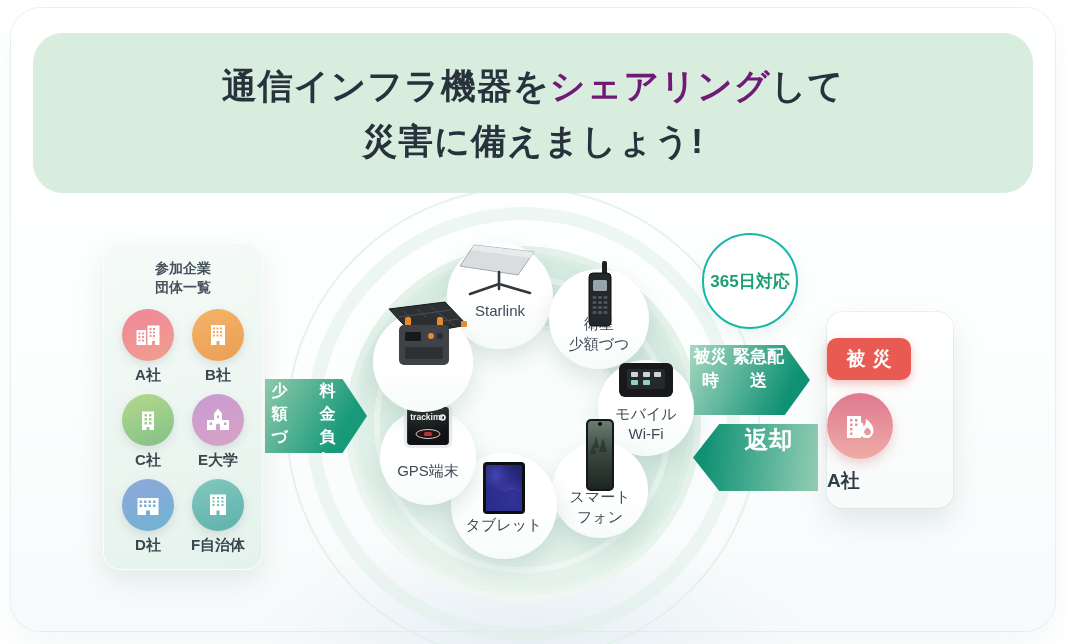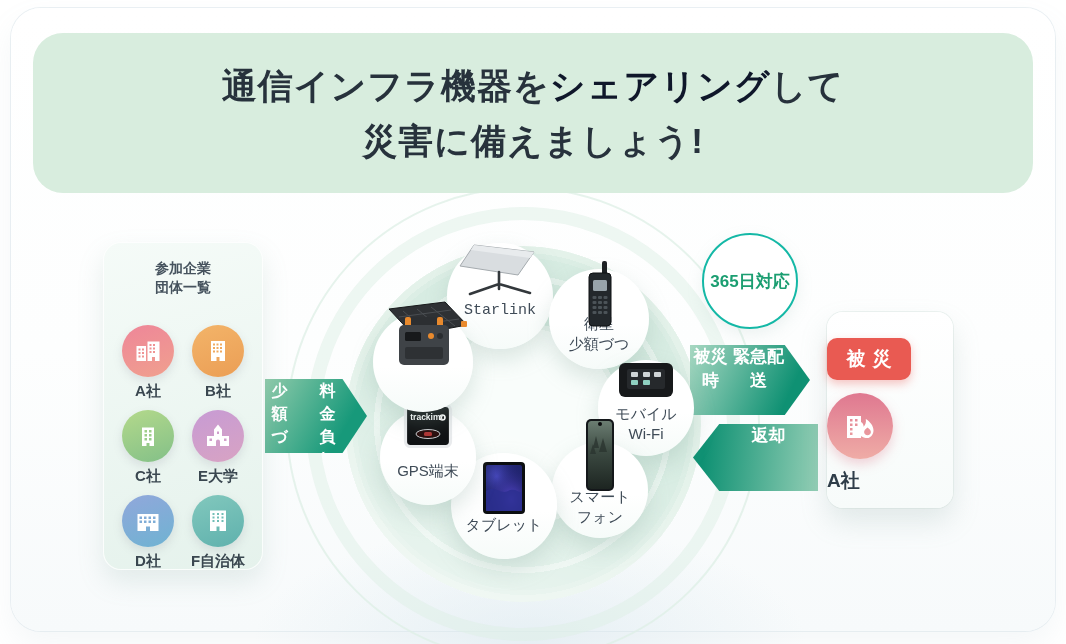--- a/index.html
+++ b/index.html
@@ -10,28 +10,28 @@
     border-radius:30px; background:linear-gradient(180deg,#ffffff 0%,#fdfefe 55%,#f7fafb 100%);
     box-shadow:0 0 0 1px rgba(216,228,233,.55), 0 14px 30px rgba(150,175,185,.10); }
   .frame-glow { position:absolute; left:250px; bottom:0; width:560px; height:120px;
     background:radial-gradient(ellipse at 50% 100%, rgba(215,230,238,.55), rgba(215,230,238,0) 70%); }
 
   
   .banner { position:absolute; left:33px; top:33px; width:1000px; height:160px;
     background:#d8edde; border-radius:30px; display:flex; flex-direction:column;
     justify-content:center; align-items:center; z-index:2; }
   .banner-line { font-size:35px; font-weight:800; color:#27323c; letter-spacing:1px; line-height:55px; }
-  .banner-line .hl { color:#0f172a; }
+  .banner-line .hl { color:#701a75; }
 
   
   .pcard { position:absolute; left:103px; top:242px; width:160px; height:328px; z-index:5;
     border-radius:18px; background:linear-gradient(165deg,#f5fbf8 0%,#e5f2ec 100%);
     box-shadow:0 12px 26px rgba(130,165,155,.18), 0 0 0 1px rgba(255,255,255,.8) inset;
     display:flex; flex-direction:column; align-items:center; padding-top:17px; }
-  .pcard-title { font-size:14px; font-weight:700; color:#46535e; text-align:right; line-height:19px; margin-bottom:28px; }
+  .pcard-title { font-size:14px; font-weight:700; color:#46535e; text-align:right; line-height:19px; margin-bottom:12px; }
   .pgrid { display:grid; grid-template-columns:62px 62px; column-gap:8px; row-gap:9px; }
   .pcell { display:flex; flex-direction:column; align-items:center; }
   .pcircle { width:52px; height:52px; border-radius:50%; display:flex; align-items:center; justify-content:center;
     box-shadow:0 4px 10px rgba(120,120,140,.18); }
   .pcircle svg { width:30px; height:30px; }
   .plabel { margin-top:5px; font-size:15px; font-weight:700; color:#39converted4750; color:#3a4750; }
   .g-a { background:linear-gradient(160deg,#ee8699,#f0a08e); }
   .g-b { background:linear-gradient(160deg,#f3b469,#eb9e55); }
   .g-c { background:linear-gradient(160deg,#b4d98b,#83c088); }
   .g-d { background:linear-gradient(160deg,#91a7db,#6fb3d2); }
@@ -55,32 +55,32 @@
 
   
   .arrow { position:absolute; color:#fff; font-weight:700; display:flex; 
     justify-content:center; text-align:center; z-index:3; }
   .arrow-fee { left:265px; top:379px; width:102px; height:74px; font-size:16px; line-height:23px;
     clip-path:polygon(0 0,76% 0,100% 50%,76% 100%,0 100%); padding-right:25px;
     background:linear-gradient(120deg,#90cbab 0%,#17997a 75%);gap:19px; }
   .arrow-delivery { left:690px; top:345px; width:120px; height:70px; font-size:17px; line-height:24px;
     clip-path:polygon(0 0,79% 0,100% 50%,79% 100%,0 100%); padding-right:24px;
     background:linear-gradient(115deg,#a8d8c2 0%,#0f9173 80%); }
-  .arrow-return { left:693px; top:424px; width:125px; height:67px; font-size:17px;
+  .arrow-return { left:693px; top:424px; width:125px; height:67px; font-size:24px;
     clip-path:polygon(21% 0,100% 0,100% 100%,21% 100%,0 50%); padding-left:26px;
     background:linear-gradient(95deg,#0f9173 10%,#93ceb5 100%); }
 
   
   .dev { position:absolute; border-radius:50%; z-index:4;
     background:linear-gradient(180deg,#ffffff 55%,#f6fbf9 100%);
     box-shadow:0 10px 22px rgba(135,170,158,.28); display:flex; flex-direction:column;
     justify-content:flex-end; align-items:center; }
   .dev-label { font-size:15px; line-height:20px; font-weight:500; color:#3f4b57; text-align:center; }
   .dev-img { position:absolute; left:50%; transform:translateX(-50%); }
-  .d-starlink  { left:447px; top:243px; width:106px; height:106px; padding-bottom:28px;font-family:Liberation Mono, monospace; }
+  .d-starlink  { left:447px; top:243px; width:106px; height:106px; padding-bottom:28px; }
   .d-satphone  { left:549px; top:269px; width:100px; height:100px; padding-bottom:15px; }
   .d-wifi      { left:598px; top:360px; width:96px;  height:96px;  padding-bottom:12px; }
   .d-phone     { left:552px; top:442px; width:96px;  height:96px;  padding-bottom:11px; }
   .d-tablet    { left:451px; top:453px; width:106px; height:106px; padding-bottom:24px; }
   .d-gps       { left:380px; top:409px; width:96px;  height:96px;  padding-bottom:24px; }
   .d-power     { left:373px; top:312px; width:100px; height:100px; padding-bottom:13px; }
 
   
   .circle365 { position:absolute; left:702px; top:233px; width:96px; height:96px; border-radius:50%;
     background:#fff; border:2px solid #14b8a6; z-index:5; display:flex; align-items:center; justify-content:center;

